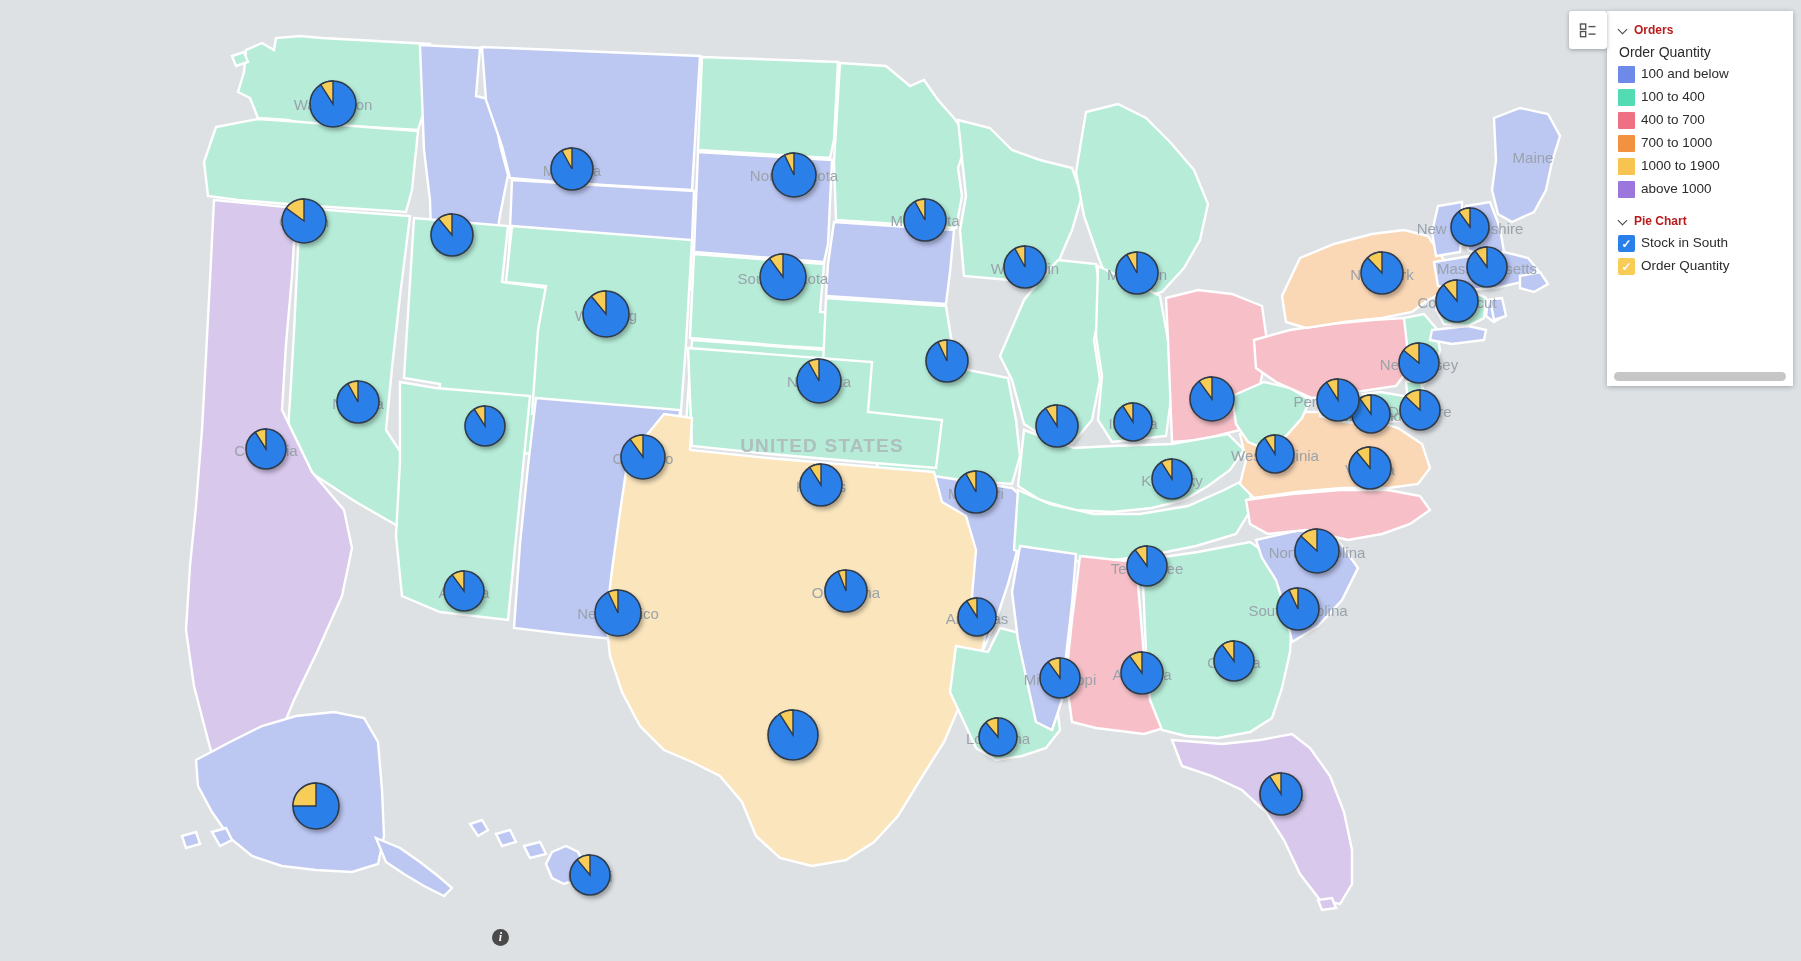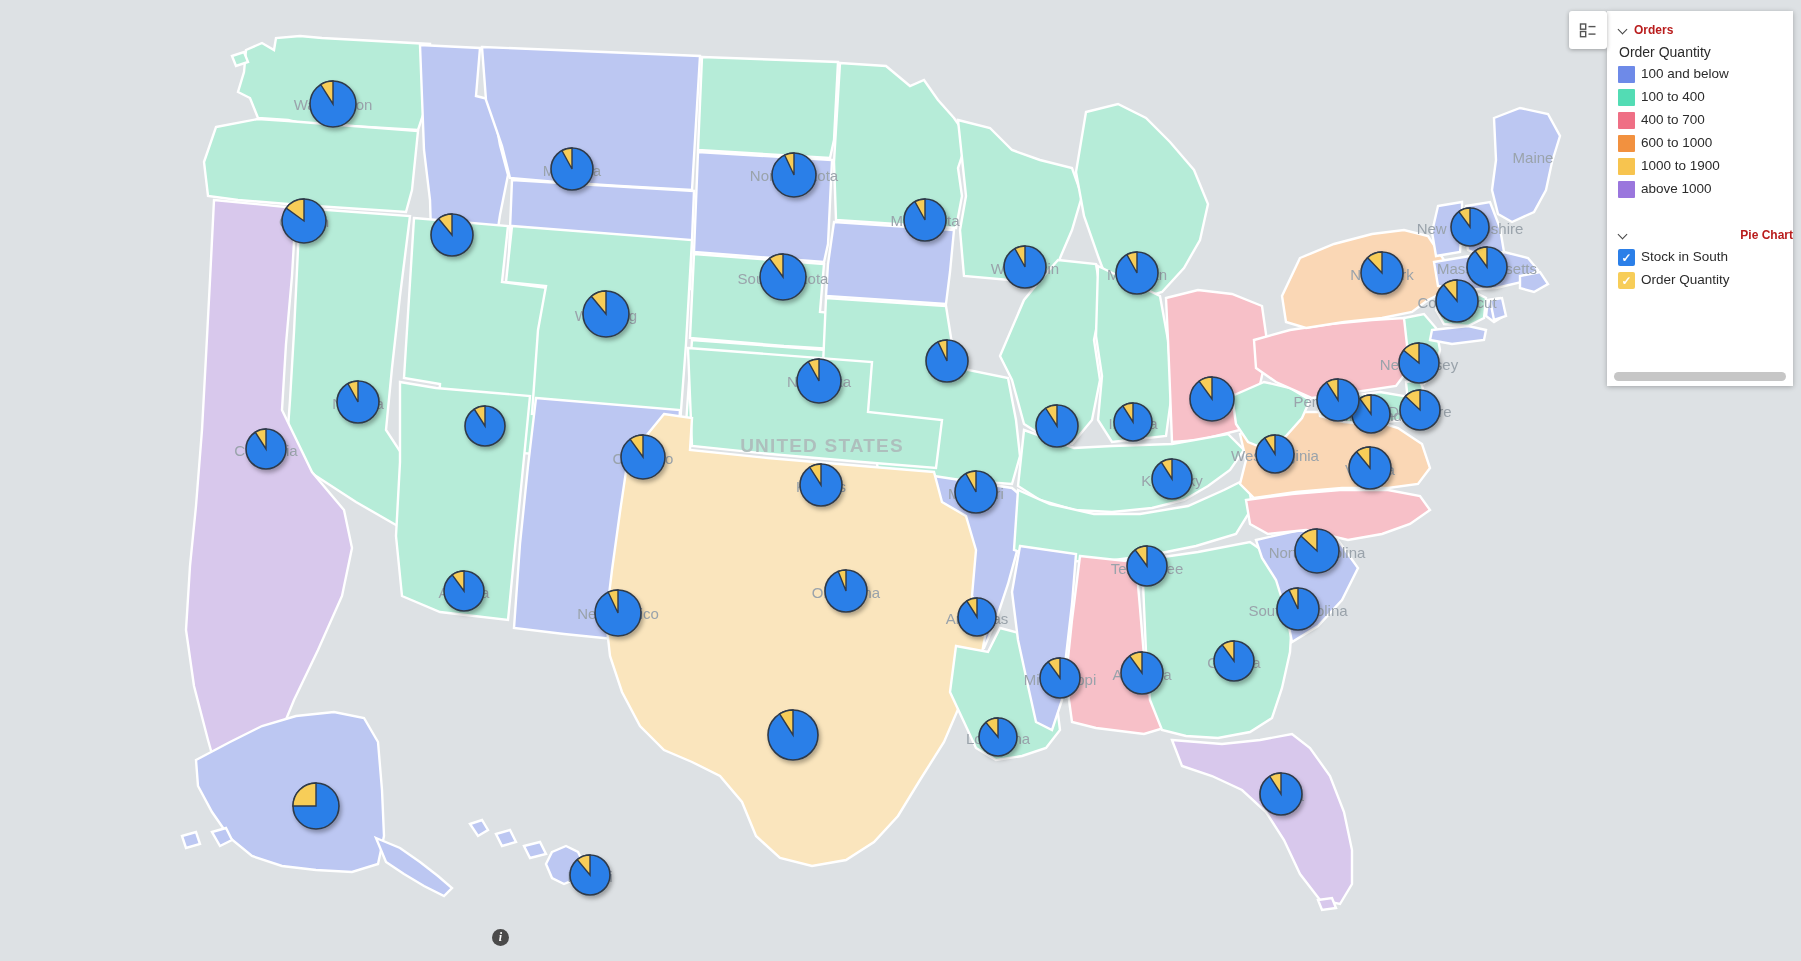--- a/index.html
+++ b/index.html
@@ -56,21 +56,21 @@
   .legend-scroll-area {
     flex:1 1 auto;
     padding:12px 0 0 11px;
     overflow:hidden;
   }
   .legend-section-head {
     display:flex; align-items:center; gap:6px;
     font-size:12px; font-weight:700; color:#b91c1c;
     margin-bottom:7px; cursor:pointer;
   }
-  .legend-section-head.second { margin-top:24px;justify-content:space-between; }
+  .legend-section-head.second { margin-top:10px; }
   .chev {
     display:inline-block; width:10px; height:10px;
     position:relative; flex:0 0 auto;
   }
   .chev::before{
     content:""; position:absolute; left:1px; top:1px;
     width:6px; height:6px;
     border-right:1.6px solid #444; border-bottom:1.6px solid #444;
     transform:rotate(45deg);
   }
@@ -461,21 +461,21 @@
         <div class="legend-row">
           <span class="legend-swatch" style="background: rgb(83, 220, 180);"></span>
           <span class="legend-row-label">100 to 400</span>
         </div>
         <div class="legend-row">
           <span class="legend-swatch" style="background: rgb(239, 111, 133);"></span>
           <span class="legend-row-label">400 to 700</span>
         </div>
         <div class="legend-row">
           <span class="legend-swatch" style="background: rgb(242, 145, 63);"></span>
-          <span class="legend-row-label">600 to 1000</span>
+          <span class="legend-row-label">700 to 1000</span>
         </div>
         <div class="legend-row">
           <span class="legend-swatch" style="background: rgb(247, 196, 79);"></span>
           <span class="legend-row-label">1000 to 1900</span>
         </div>
         <div class="legend-row">
           <span class="legend-swatch" style="background: rgb(154, 118, 221);"></span>
           <span class="legend-row-label">above 1000</span>
         </div>
       </div>

